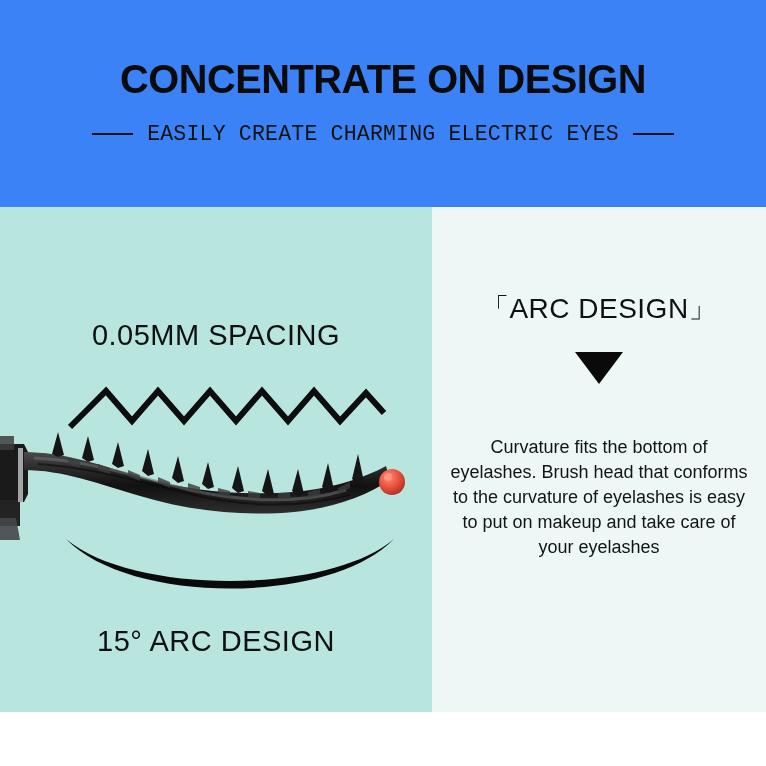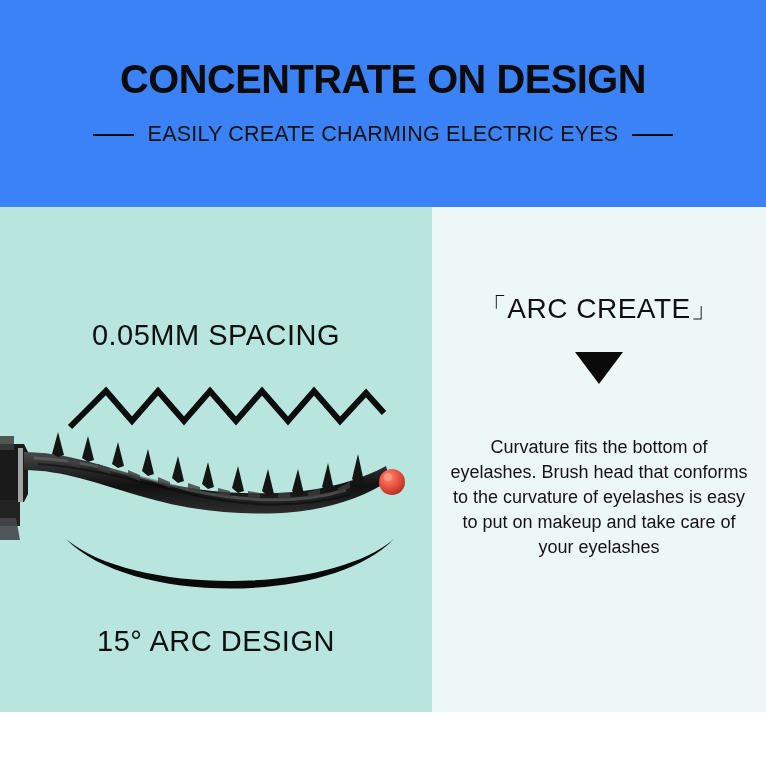--- a/index.html
+++ b/index.html
@@ -47,21 +47,21 @@
   .rule {
     width: 41px;
     height: 2px;
     background: #111111;
   }
   .subtitle {
     font-size: 21.5px;
     color: #121212;
     letter-spacing: 0.2px;
     white-space: nowrap;
-    font-family: Liberation Sans, sans-serif;
+    font-family: Liberation Mono, monospace;
   }
 
   
   .panels {
     position: absolute;
     left: 0; top: 207px;
     width: 766px; height: 505px; border-radius: 17px;
   }
   .panel-left {
     position: absolute;
@@ -253,21 +253,21 @@
                C 70,78 270,78 334,12
                C 268,68 72,68 6,12 Z" fill="#0a0a0a"></path>
     </svg>
 
     <div class="arc-label">15° ARC DESIGN</div>
   </div>
 
   <div class="panel-right">
 
     <div class="arc-heading">
-      <span class="bracket">「</span><span>ARC CREATE</span><span class="bracket">」</span>
+      <span class="bracket">「</span><span>ARC DESIGN</span><span class="bracket">」</span>
     </div>
 
     <div class="triangle"></div>
 
     <div class="body-copy">Curvature fits the bottom of eyelashes. Brush head that conforms to the curvature of eyelashes is easy to put on makeup and take care of your eyelashes</div>
   </div>
 </div>
 
 <div class="bottom-band"></div>
 

